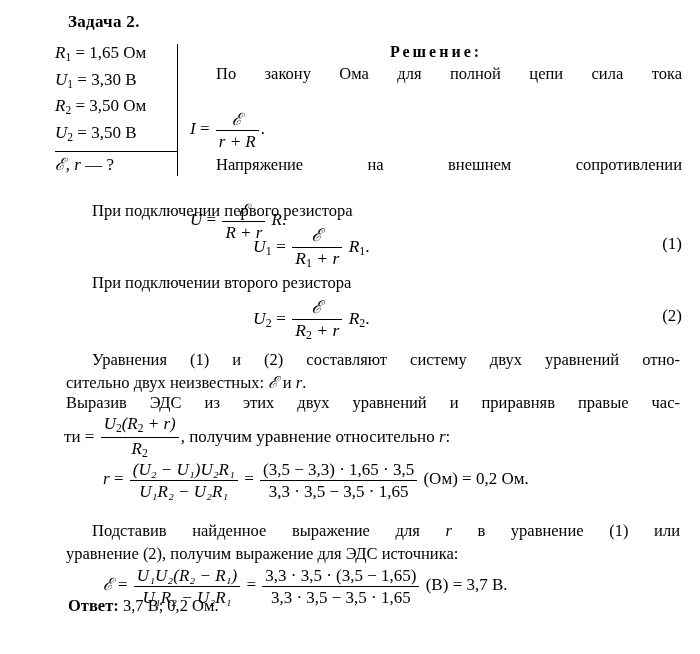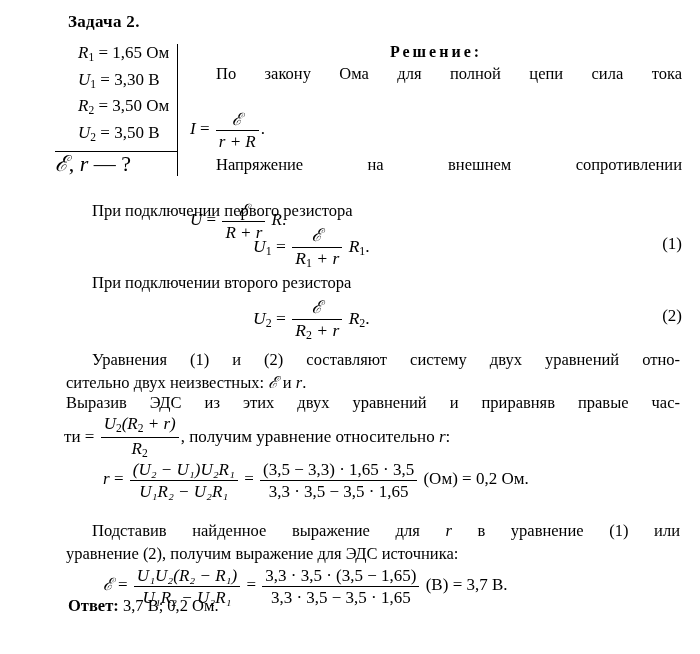--- a/index.html
+++ b/index.html
@@ -39,29 +39,28 @@
   }
   .given-head {
     font-size: 16px;
     letter-spacing: 2.2px;
     line-height: 20px;
   }
   .given-list {
     font-size: 17px;
     line-height: 21.5px;
     font-style: italic;
-    margin-left: 23px;
   }
   .given-rule {
     border-bottom: 1.6px solid #000;
     width: 122px;
     margin-top: 2px;
   }
   .given-unknown {
-    font-size: 22px;
+    font-size: 17px;
     line-height: 22px;
     font-style: italic;
     padding-top: 1px;
   }
   .vdivider {
     position: absolute;
     left: 177px;
     top: 44px;
     width: 0;
     height: 132px;

